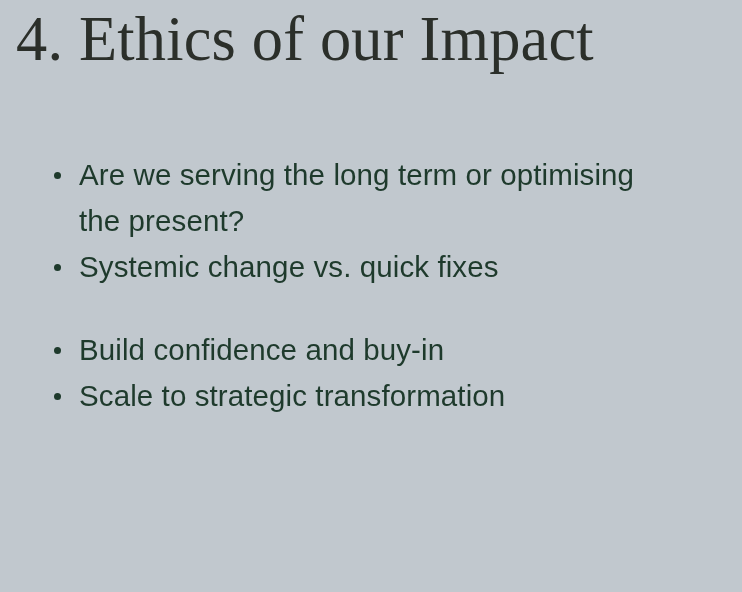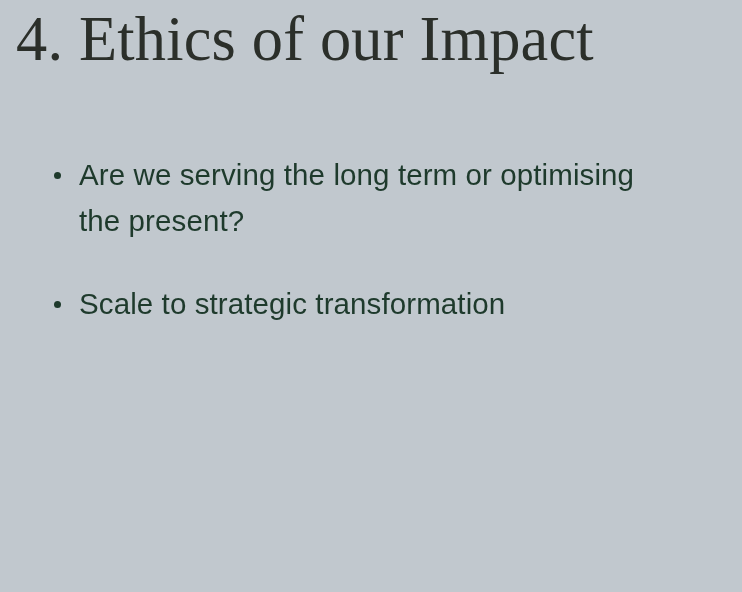--- a/index.html
+++ b/index.html
@@ -94,23 +94,31 @@
 
   <h1 class="slide-title">4. Ethics of our Impact</h1>
 
   <div class="body-area">
 
     <ul class="bullet-group group-1">
       <li class="bullet-item">
         <span class="dot"></span>
         <span class="label">Are we serving the long term or optimising the present?</span>
       </li>
+      <li class="bullet-item">
+        <span class="dot"></span>
+        <span class="label">Systemic change vs. quick fixes</span>
+      </li>
     </ul>
 
     <ul class="bullet-group group-2">
+      <li class="bullet-item">
+        <span class="dot"></span>
+        <span class="label">Build confidence and buy-in</span>
+      </li>
       <li class="bullet-item">
         <span class="dot"></span>
         <span class="label">Scale to strategic transformation</span>
       </li>
     </ul>
 
   </div>
 </div>
 
 </body></html>

